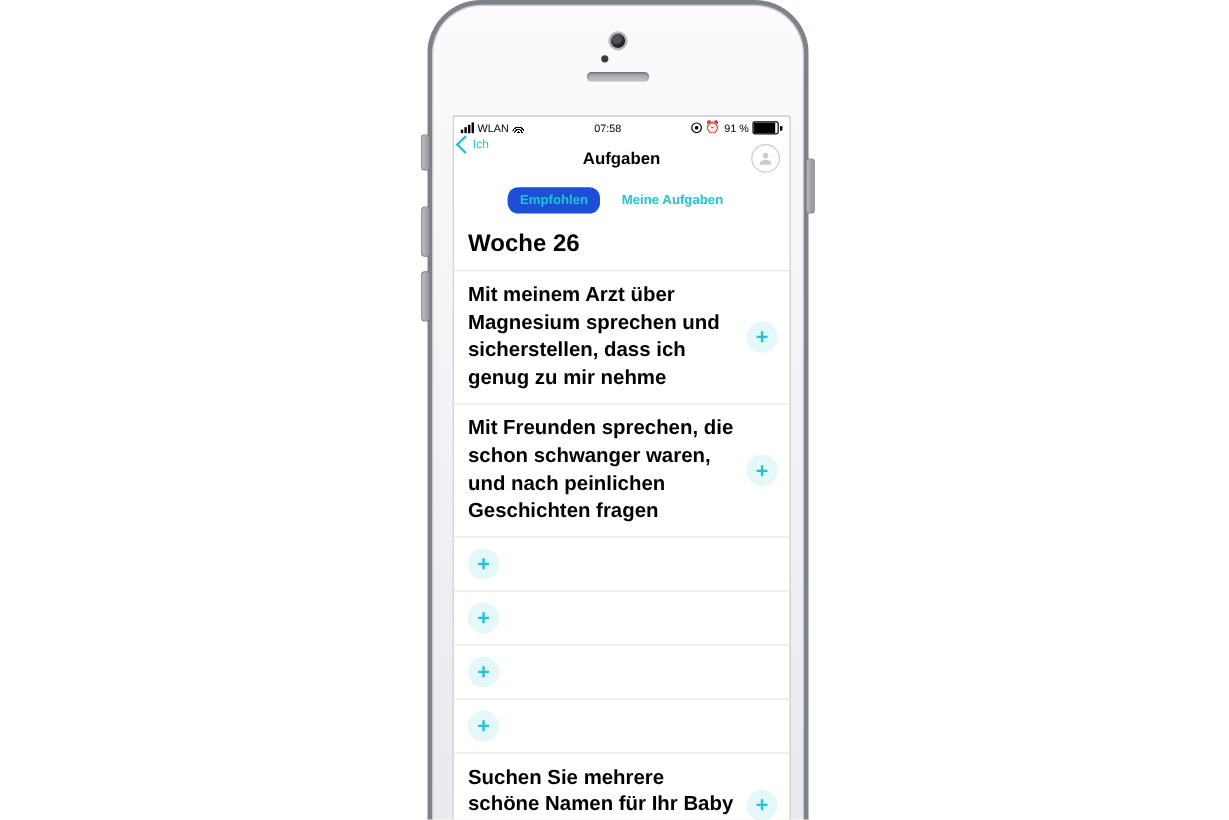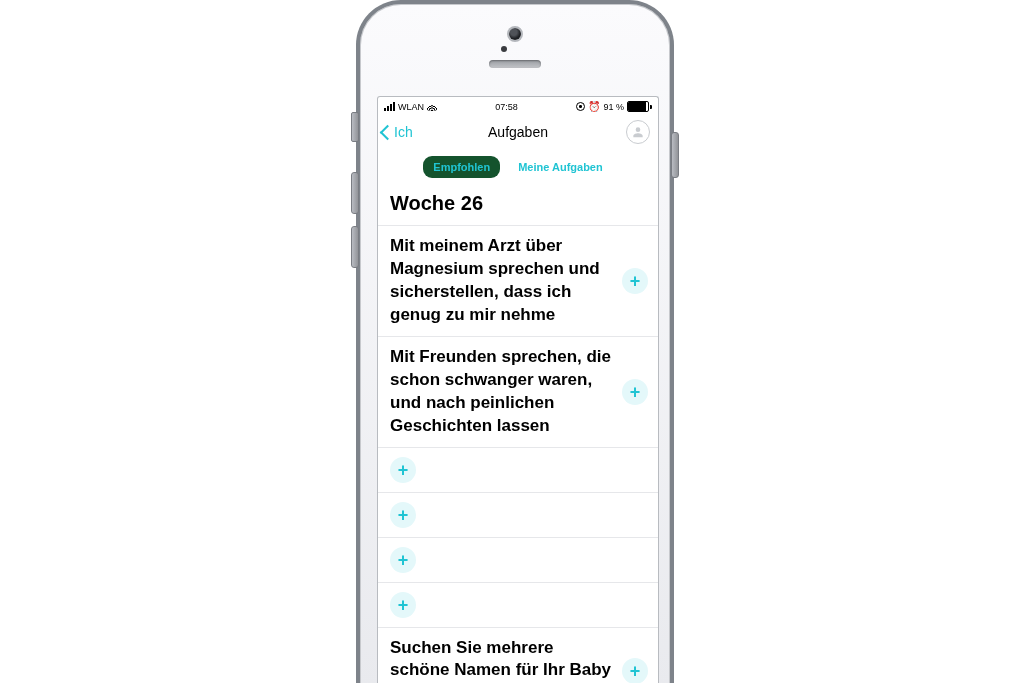--- a/index.html
+++ b/index.html
@@ -36,30 +36,30 @@
   .loc-icon::before{content:"";position:absolute;inset:0;border:1.2px solid #000;border-radius:50%}
   .loc-icon::after{content:"";position:absolute;left:3.2px;top:3.2px;width:2.6px;height:2.6px;border-radius:50%;background:#000}
   .alarm-icon{font-size:10px;line-height:1}
   .battery{display:inline-flex;align-items:center;gap:1px}
   .battery .body{width:20px;height:9px;border:1px solid #000;border-radius:2px;position:relative;overflow:hidden}
   .battery .fill{position:absolute;left:0;top:0;bottom:0;width:91%;background:#000}
   .battery .cap{width:2px;height:4px;background:#000;border-radius:0 1px 1px 0}
 
   
   .nav{height:34px;display:flex;align-items:center;position:relative;border-bottom:1px solid rgba(0,0,0,0)}
-  .back{position:absolute;left:4px;top:0;bottom:0;display:flex;align-items:center;color:#20c4d3;font-size:14px}
+  .back{position:absolute;left:4px;top:0;bottom:0;display:flex;align-items:flex-start;color:#20c4d3;font-size:10px}
   .back .chev{display:inline-block;width:9px;height:9px;border-left:2.4px solid #20c4d3;border-bottom:2.4px solid #20c4d3;transform:rotate(45deg);margin-right:1px}
-  .title{margin:12px auto;font-weight:400;font-size:14px;color:#000}
+  .title{margin:12px auto;font-weight:700;font-size:14px;color:#000}
   .profile{position:absolute;right:8px;top:5px;width:22px;height:22px;border-radius:50%;border:1px solid #c9ccd0;display:flex;align-items:center;justify-content:center;color:#c9ccd0}
   .profile svg{width:14px;height:14px;fill:#c9ccd0}
 
   
   .seg{display:flex;justify-content:center;gap:8px;padding:6px 0 10px}
   .seg button{border:none;background:transparent;font-size:11px;font-weight:600;color:#20c4d3;padding:5px 10px;border-radius:9px;cursor:pointer}
-  .seg button.active{background:#14532d}
+  .seg button.active{background:#1d4ed8}
 
   
   .section-title{font-size:20px;font-weight:700;padding:4px 12px 10px;color:#000}
 
   .list{}
   .row{display:flex;align-items:center;justify-content:space-between;border-top:1px solid #e6e7ea;padding:9px 10px 9px 12px;gap:10px}
   .row .txt{font-size:17px;line-height:1.35;color:#000;font-weight:600;flex:1}
   .add{flex:0 0 26px;width:26px;height:26px;border-radius:50%;background:#e4f8fa;display:flex;align-items:center;justify-content:center;cursor:pointer;border:none}
   .add span{color:#20c4d3;font-size:18px;font-weight:600;line-height:1}
 
@@ -128,21 +128,21 @@
         <div class="section-title">Woche 26</div>
 
         <div class="list">
           <div class="row">
             <div class="txt">Mit meinem Arzt über Magnesium sprechen und sicherstellen, dass ich genug zu mir nehme</div>
             <button class="add">
                 <span>+</span>
               </button>
           </div>
           <div class="row">
-            <div class="txt">Mit Freunden sprechen, die schon schwanger waren, und nach peinlichen Geschichten lassen</div>
+            <div class="txt">Mit Freunden sprechen, die schon schwanger waren, und nach peinlichen Geschichten fragen</div>
             <button class="add">
                 <span>+</span>
               </button>
           </div>
           <div class="row">
             <button class="add">
                 <span>+</span>
               </button>
           </div>
           <div class="row">

